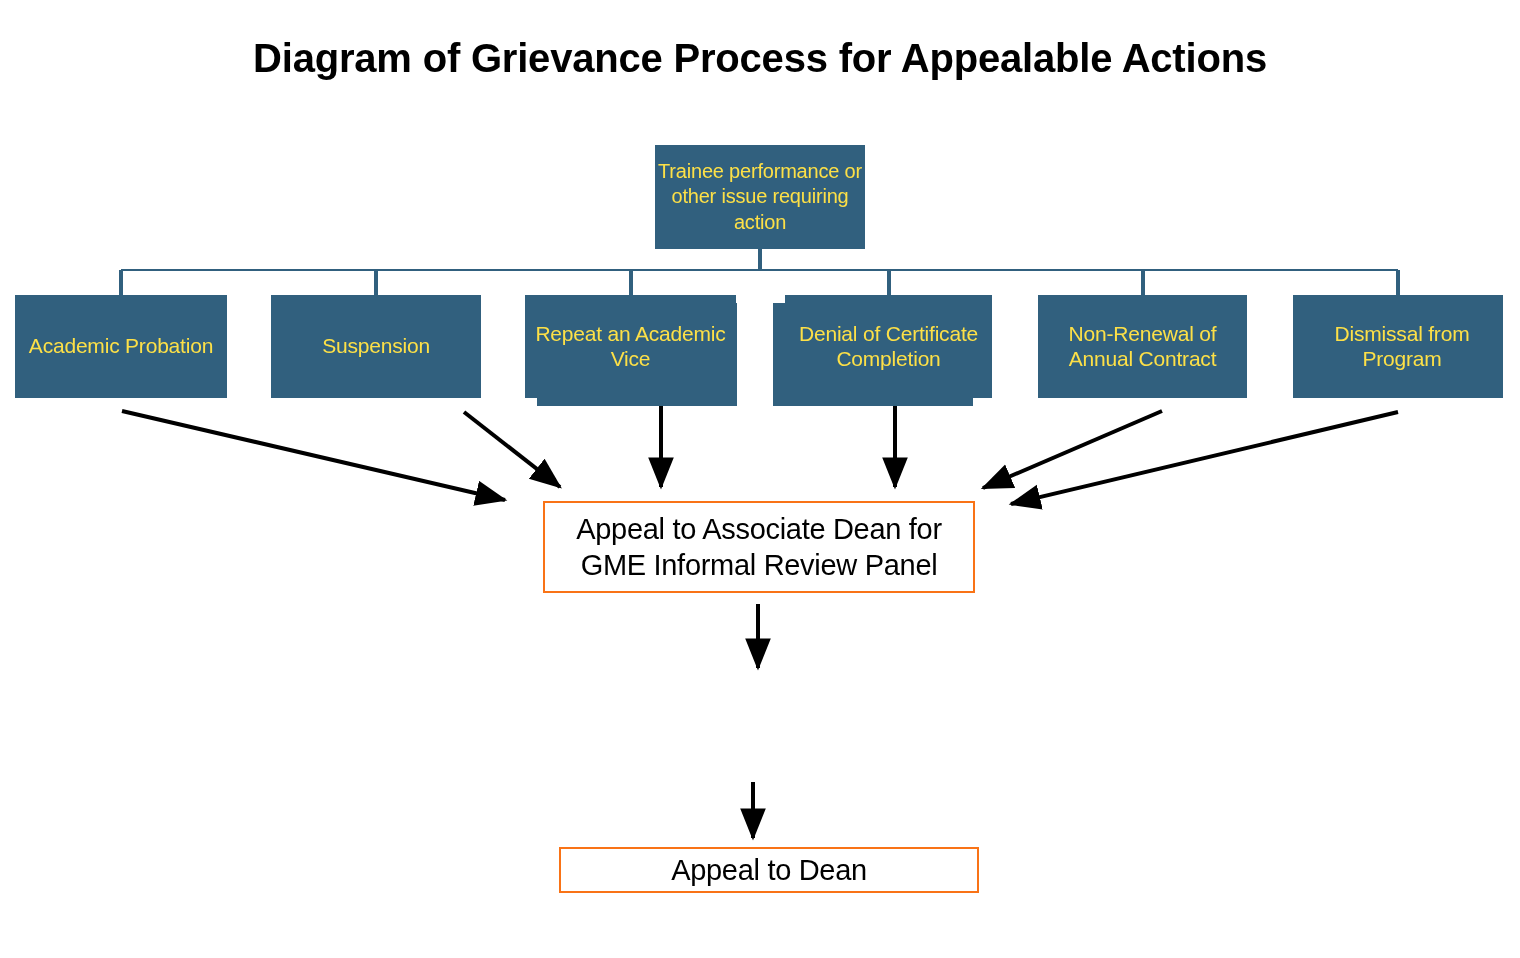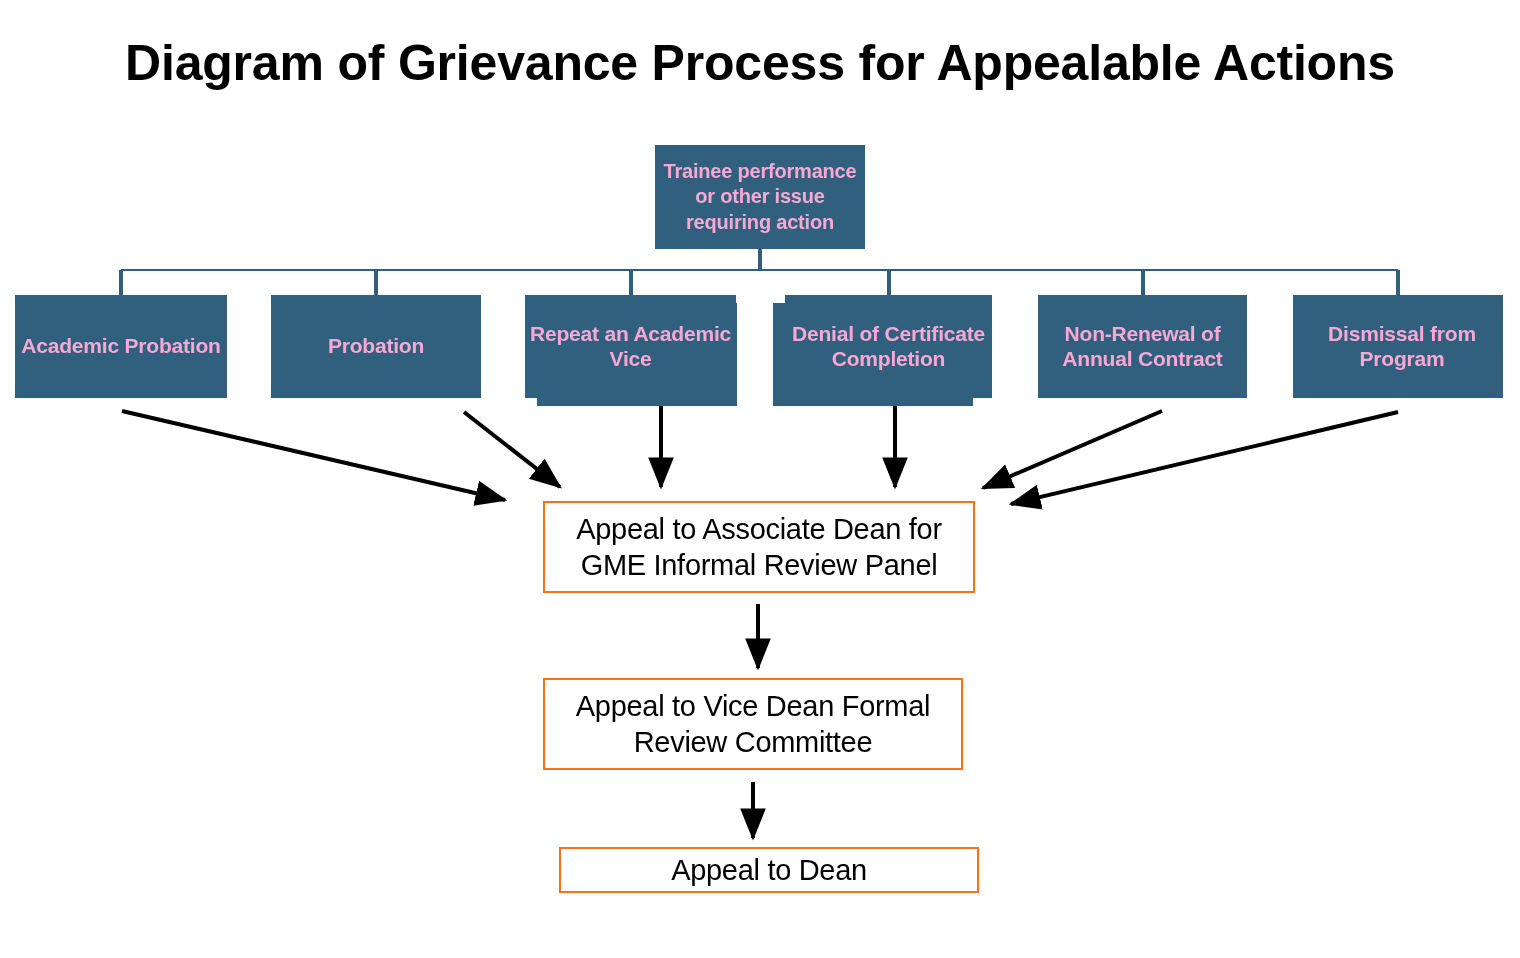--- a/index.html
+++ b/index.html
@@ -16,21 +16,21 @@
     font-family: "Liberation Sans", sans-serif;
   }
 
   
   #diagram-title {
     position: absolute;
     left: 0;
     top: 36px;
     width: 1520px;
     text-align: center;
-    font-size: 50px;
+    font-size: 40px;
     font-weight: 700;
     color: #000000;
     letter-spacing: -0.2px;
     line-height: 1.1;
   }
 
   
   #connectors {
     position: absolute;
     left: 0;
@@ -45,22 +45,22 @@
     position: absolute;
     box-sizing: border-box;
     display: flex;
     align-items: center;
     justify-content: center;
     text-align: center;
   }
 
   .node-blue {
     background: #31607E;
-    color: #f9a8d4;
-    font-weight: 700;
+    color: #fde047;
+    font-weight: 400;
     font-size: 21px;
     line-height: 1.18;
     letter-spacing: -0.2px;
     justify-content: flex-end;
   }
 
   .node-blue .node-label {
     display: block;
     width: 108%;
     white-space: normal;
@@ -147,38 +147,35 @@
   <div class="ghost" id="ghost-a3"></div>
 
   <div class="node node-blue node-root" id="node-root">
     <span class="node-label">Trainee performance or other issue requiring action</span>
   </div>
 
   <div class="node node-blue" id="node-a0">
     <span class="node-label">Academic Probation</span>
   </div>
   <div class="node node-blue" id="node-a1">
-    <span class="node-label">Probation</span>
+    <span class="node-label">Suspension</span>
   </div>
   <div class="node node-blue" id="node-a2">
     <span class="node-label">Repeat an Academic Vice</span>
   </div>
   <div class="node node-blue" id="node-a4">
     <span class="node-label">Non-Renewal of Annual Contract</span>
   </div>
   <div class="node node-blue" id="node-a3">
     <span class="node-label">Denial of Certificate Completion</span>
   </div>
   <div class="node node-blue" id="node-a5">
     <span class="node-label">Dismissal from Program</span>
   </div>
 
   <div class="node node-white" id="node-p0">
     <span class="node-label">Appeal to Associate Dean for GME Informal Review Panel</span>
   </div>
-  <div class="node node-white" id="node-p1">
-    <span class="node-label">Appeal to Vice Dean Formal Review Committee</span>
-  </div>
   <div class="node node-white" id="node-p2">
     <span class="node-label">Appeal to Dean</span>
   </div>
 
 </div>
 
 </body></html>

